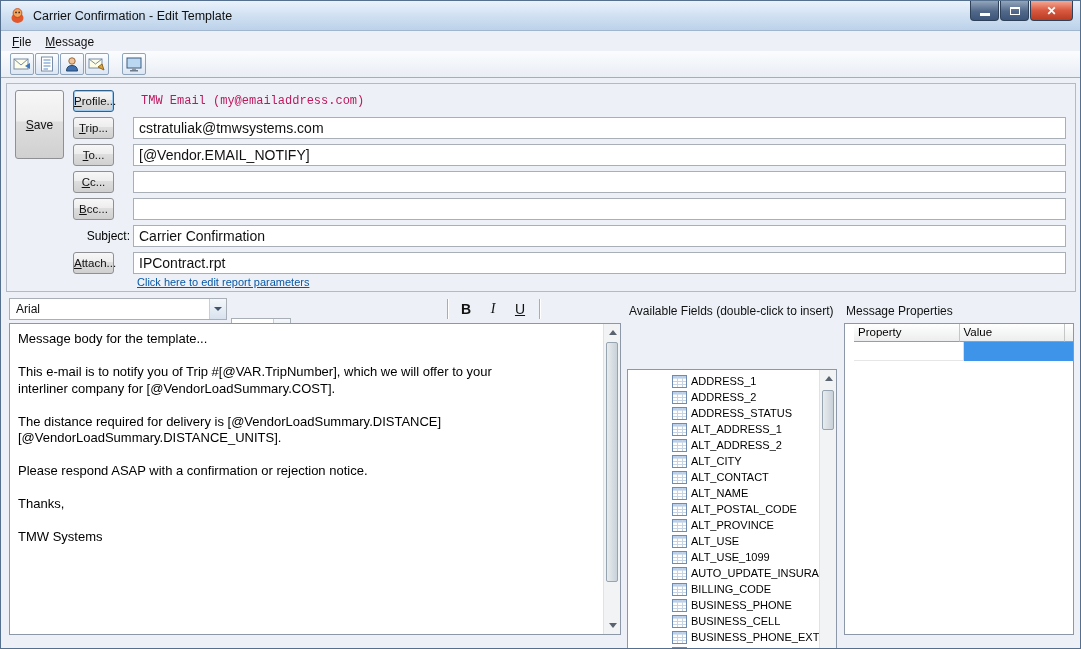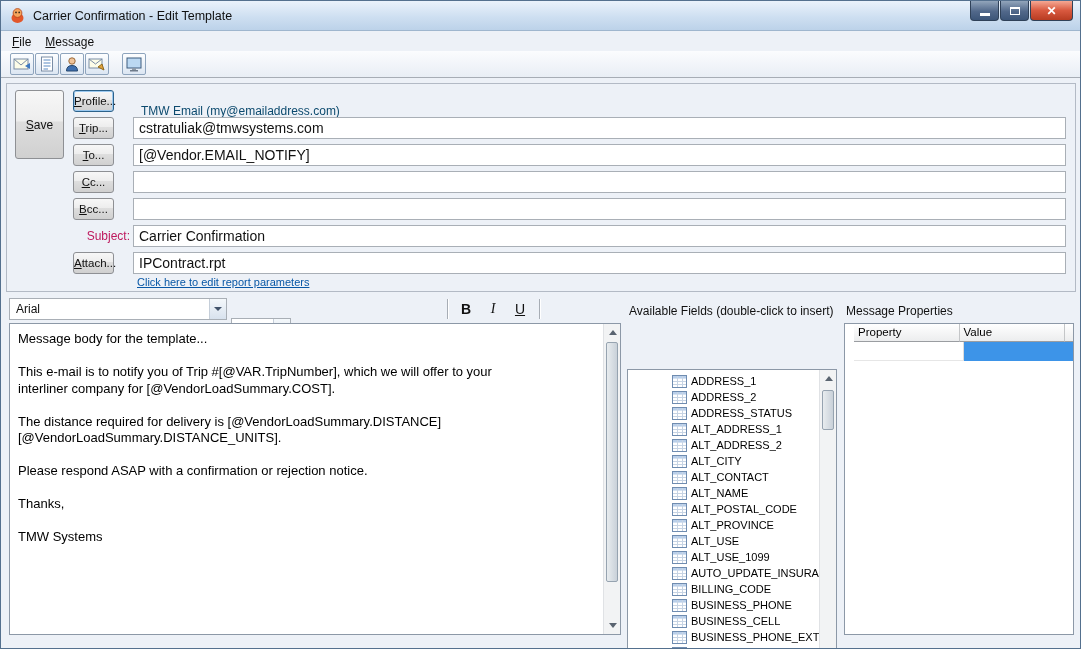--- a/index.html
+++ b/index.html
@@ -43,22 +43,22 @@
     display:flex; align-items:center; justify-content:center; cursor:default; }
   .btn .lbl { display:block; width:100%; text-align:center; }
   .btn .lbl::first-letter { text-decoration:underline; }
   .save-btn { position:absolute; left:8px; top:6px; width:49px; height:69px; font-size:12px; }
   .row-btn { position:absolute; left:66px; width:41px; height:22px; }
   .default-btn { border:1px solid #2C628B; box-shadow:inset 0 0 0 1px #9CC9EF; }
   .field-input { position:absolute; left:126px; width:933px; height:22px;
     border:1px solid #A9AFB6; background:#fff; font-family:inherit; font-size:14px;
     padding:0 5px; color:#111; }
   .subject-label { position:absolute; left:58px; top:145px; width:65px; text-align:right;
-    font-size:12px; color:#be185d; }
-  .profile-text { position:absolute; left:134px; top:20px; font-size:12px; color:#0c4a6e; }
+    font-size:12px; color:#000000; }
+  .profile-text { position:absolute; left:134px; top:10px; font-size:12px; color:#be185d;font-family:Liberation Mono, monospace; }
   .report-link { position:absolute; left:130px; top:192px; font-size:11px; color:#0857A6;
     text-decoration:underline; cursor:pointer; }
 
   
   .select { position:absolute; top:297px; height:22px; border:1px solid #A9AFB6;
     background:#fff; font-size:12px; display:flex; align-items:center; padding-left:6px;
     color:#111; }
   .select .arrow-box { margin-left:auto; width:17px; height:100%;
     background:linear-gradient(#F4F8FB,#D8E2EE); border-left:1px solid #C5CED9;
     display:flex; align-items:center; justify-content:center; }

